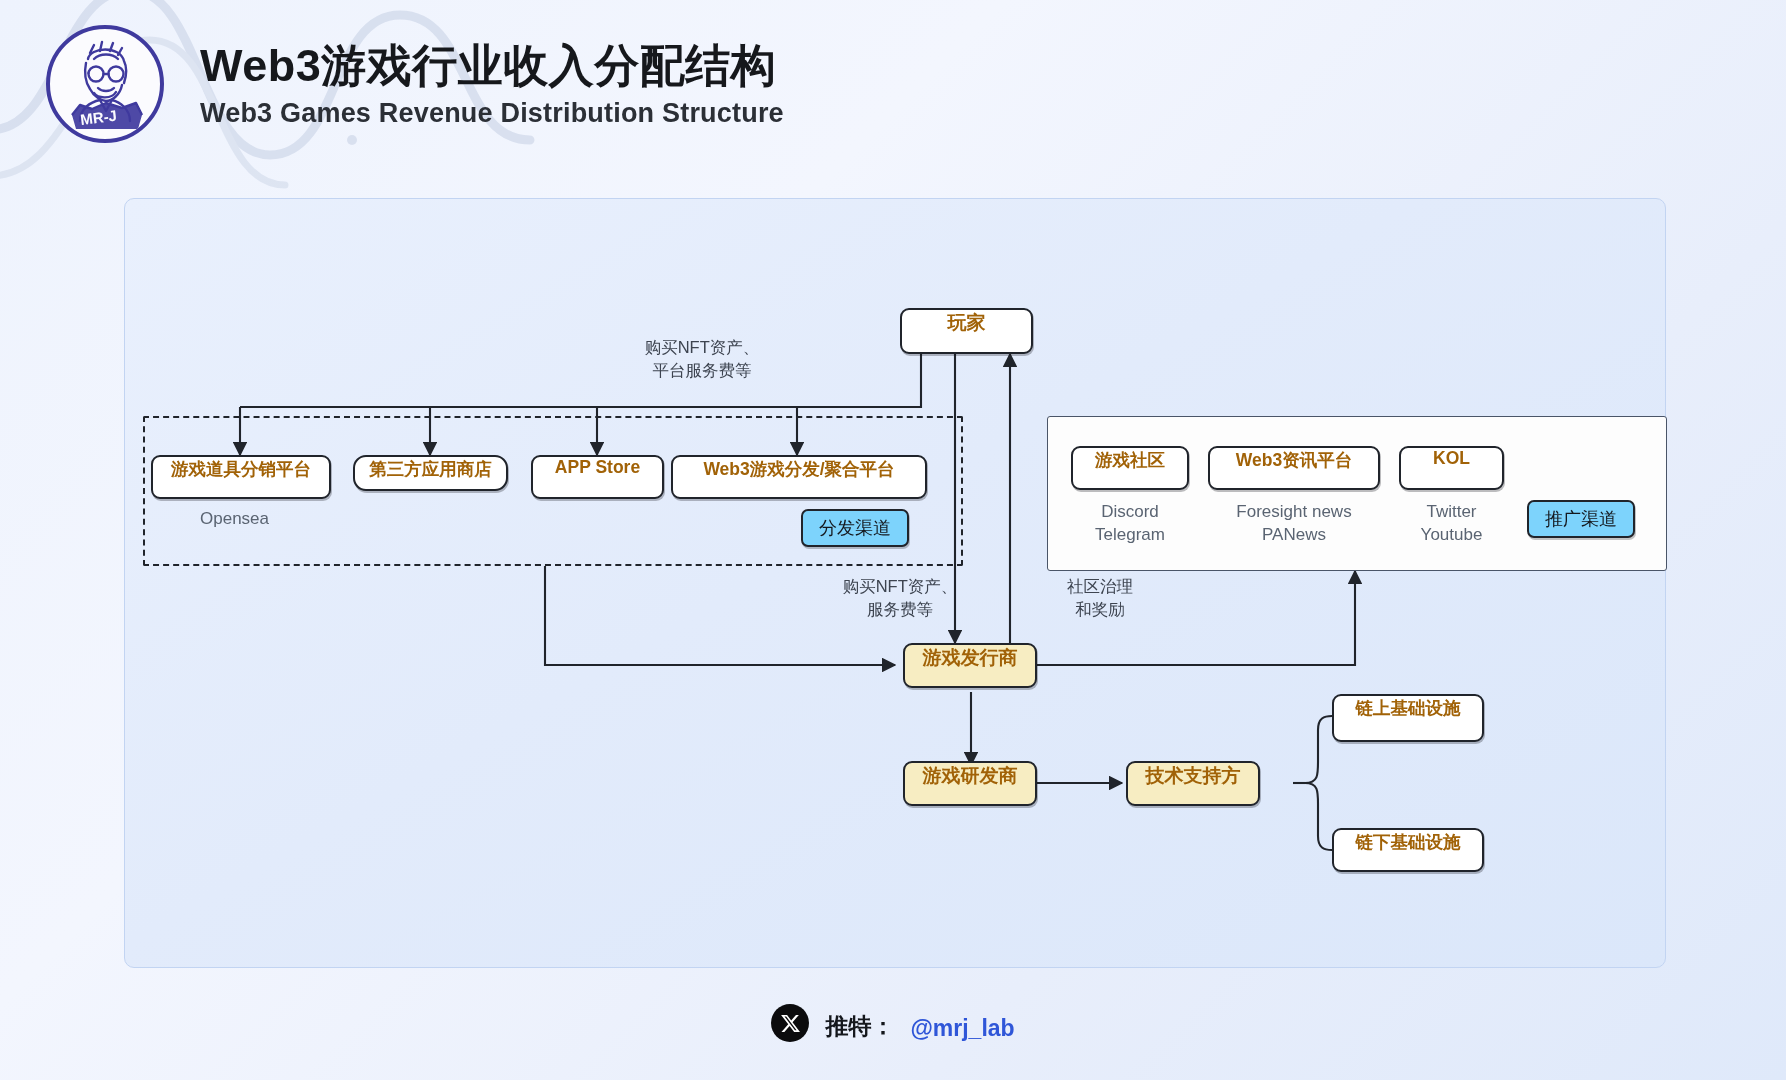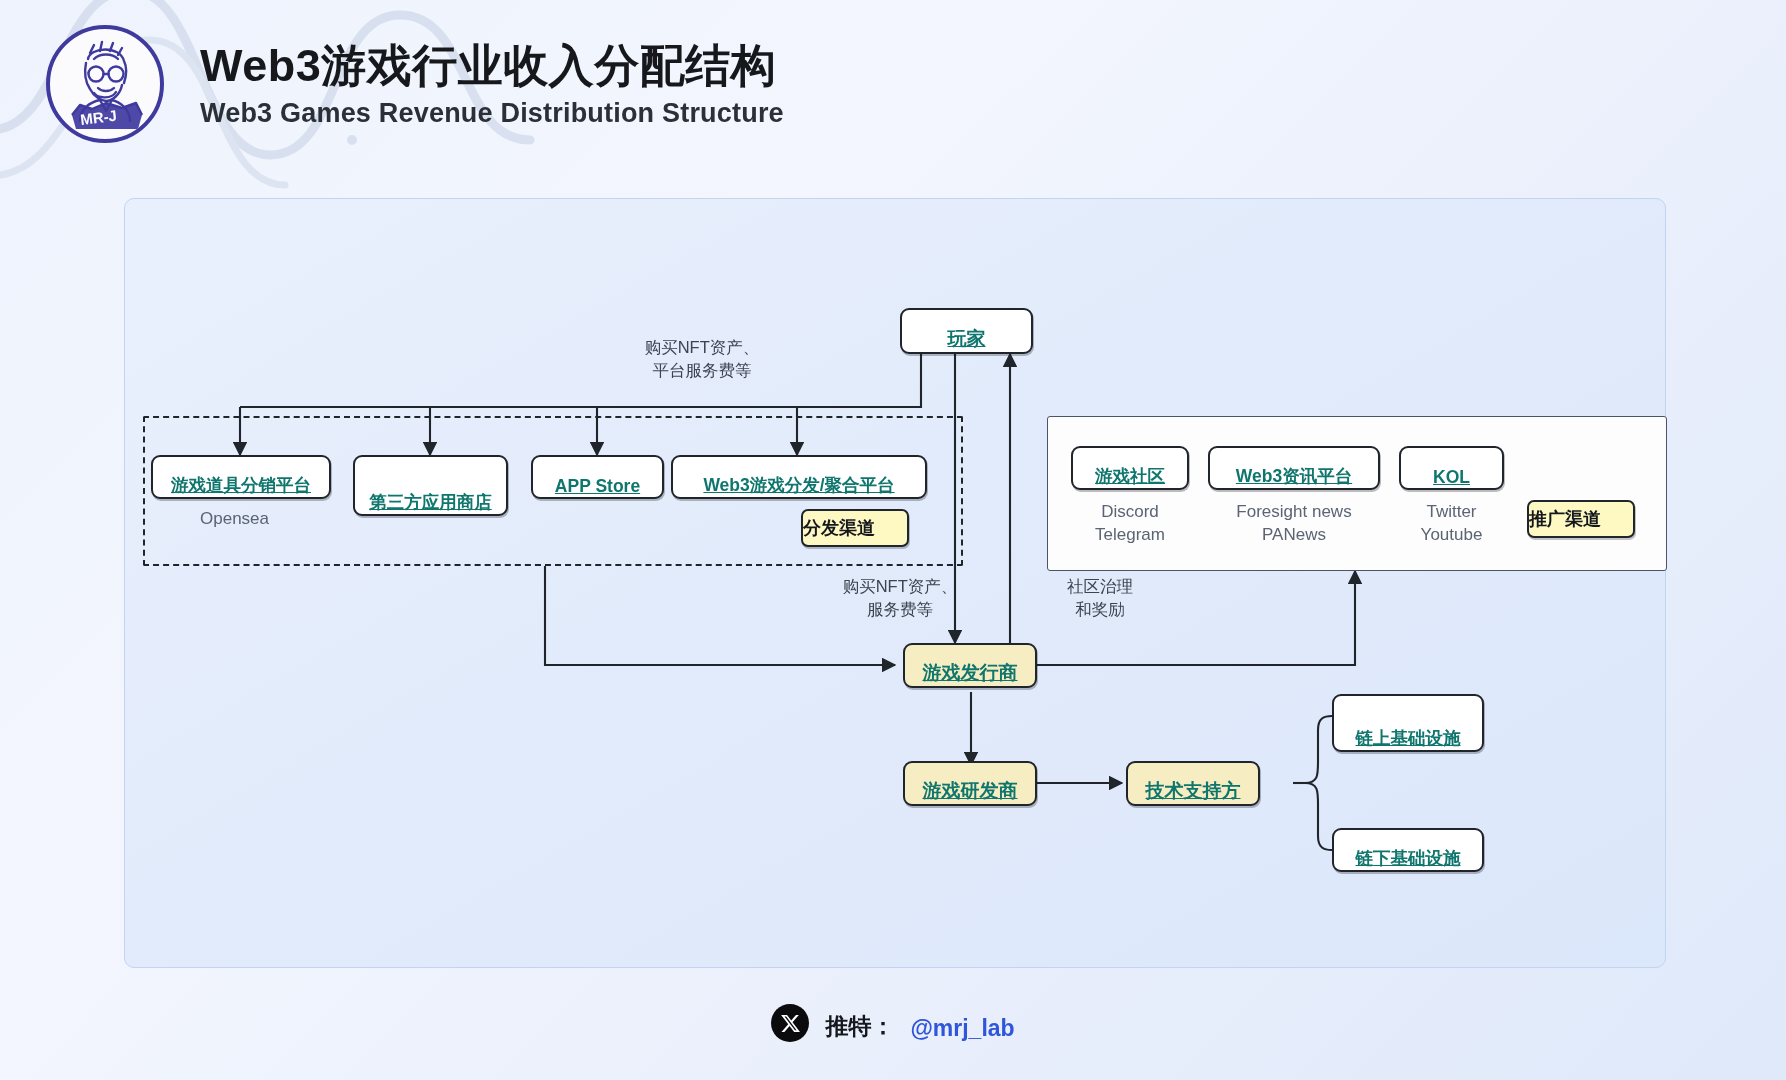--- a/index.html
+++ b/index.html
@@ -83,31 +83,30 @@
     width: 1786px; height: 1080px;
     z-index: 2;
     pointer-events: none;
   }
 
   
   .node {
     position: absolute;
     z-index: 4;
     display: flex;
-    align-items: flex-end;
+    align-items: flex-start;
     justify-content: center;
     background: #ffffff;
     border: 2.2px solid #20242b;
     border-radius: 9px;
-    color: #0f766e;
+    color: #a16207;
     font-weight: 700;
     font-size: 19px;
     white-space: nowrap;
     box-shadow: 1px 2px 0 rgba(20,23,28,.28);
-    text-decoration: underline;
   }
   .node.yellow {
     background: #f7edc2;
     border-color: #20242b;
   }
   .node.small { font-size: 17.5px; }
 
   
   .group-dashed {
     position: absolute;
@@ -123,25 +122,26 @@
     border-radius: 3px;
     background: #fdfdfd;
   }
 
   
   .badge {
     position: absolute;
     z-index: 5;
     display: flex;
     align-items: center;
-    background: #fef9c3;
+    justify-content: center;
+    background: #7dd3fc;
     border: 2.2px solid #20242b;
     border-radius: 7px;
     font-size: 18px;
-    font-weight: 700;
+    font-weight: 400;
     color: #14171c;
     white-space: nowrap;
     box-shadow: 1px 2px 0 rgba(20,23,28,.25);
   }
 
   
   .caption {
     position: absolute;
     z-index: 4;
     font-size: 17px;
@@ -290,21 +290,21 @@
 <div class="group-dashed" style="left:143px; top:416px; width:820px; height:150px;"></div>
 <div class="group-solid" style="left:1047px; top:416px; width:620px; height:155px;"></div>
 
 <div class="node" style="left:900px; top:308px; width:133px; height:46px;">
   <span>玩家</span>
 </div>
 
 <div class="node small" style="left:151px; top:455px; width:180px; height:44px;">
   <span>游戏道具分销平台</span>
 </div>
-<div class="node small" style="left:353px; top:455px; width:155px; height:61px;">
+<div class="node small" style="left:353px; top:455px; width:155px; height:36px;border-radius:13px;">
   <span>第三方应用商店</span>
 </div>
 <div class="node small" style="left:531px; top:455px; width:133px; height:44px;">
   <span>APP Store</span>
 </div>
 <div class="node small" style="left:671px; top:455px; width:256px; height:44px;">
   <span>Web3游戏分发/聚合平台</span>
 </div>
 
 <div class="caption left" style="left:200px; top:507px; width:200px;">Opensea</div>
@@ -337,21 +337,21 @@
 <div class="node yellow" style="left:903px; top:643px; width:134px; height:45px;">
   <span>游戏发行商</span>
 </div>
 <div class="node yellow" style="left:903px; top:761px; width:134px; height:45px;">
   <span>游戏研发商</span>
 </div>
 <div class="node yellow" style="left:1126px; top:761px; width:134px; height:45px;">
   <span>技术支持方</span>
 </div>
 
-<div class="node small" style="left:1332px; top:694px; width:152px; height:58px;">
+<div class="node small" style="left:1332px; top:694px; width:152px; height:48px;">
   <span>链上基础设施</span>
 </div>
 <div class="node small" style="left:1332px; top:828px; width:152px; height:44px;">
   <span>链下基础设施</span>
 </div>
 
 <div class="edge-label" style="left:587px; top:336px; width:230px;">购买NFT资产、
 平台服务费等</div>
 <div class="edge-label" style="left:800px; top:575px; width:200px;">购买NFT资产、
 服务费等</div>

